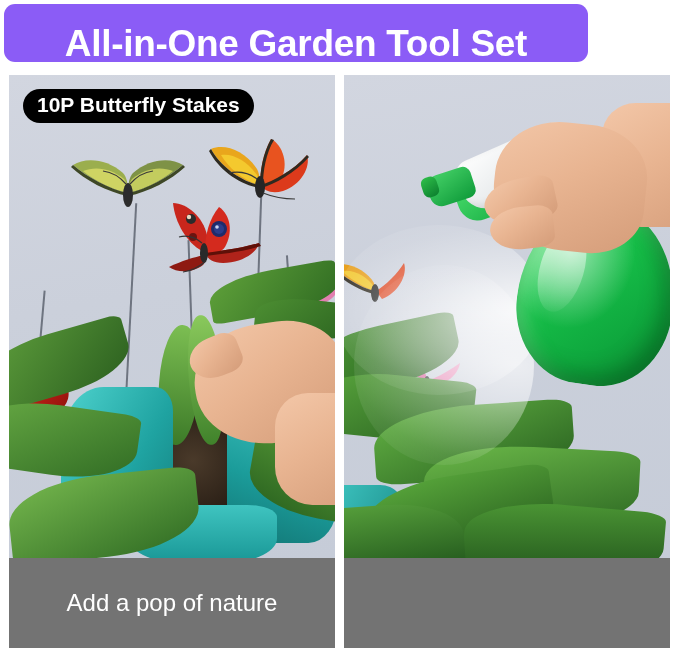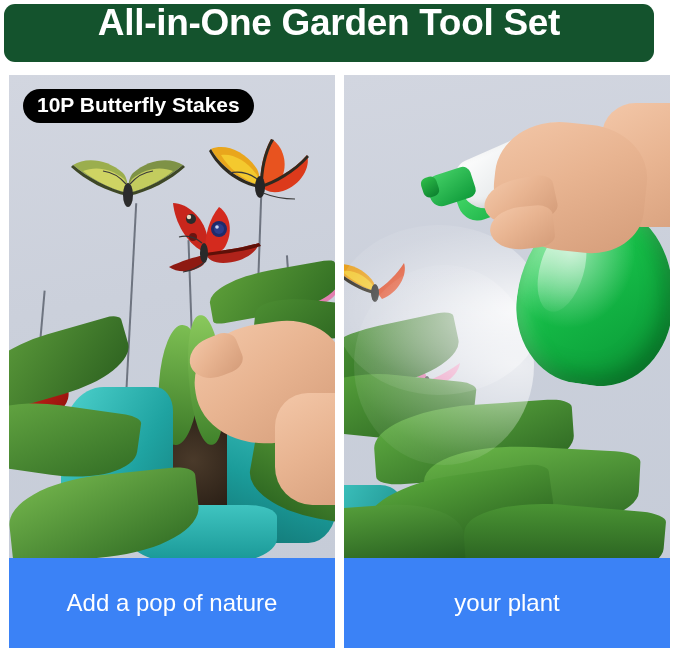--- a/index.html
+++ b/index.html
@@ -13,26 +13,26 @@
     overflow: hidden;
     font-family: "Liberation Sans", sans-serif;
     position: relative;
   }
 
   
   .header-banner {
     position: absolute;
     left: 4px;
     top: 4px;
-    width: 650px;
+    width: 584px;
     height: 58px;
-    background: #14532d;
+    background: #8b5cf6;
     border-radius: 11px;
     display: flex;
-    align-items: flex-start;
+    align-items: flex-end;
     justify-content: center;
     box-sizing: border-box;
   }
   .header-title {
     color: #FFFFFF;
     font-size: 37px;
     font-weight: bold;
     letter-spacing: -0.3px;
     line-height: 1;
     white-space: nowrap;
@@ -90,21 +90,21 @@
     white-space: nowrap;
   }
 
   
   .caption {
     position: absolute;
     left: 0;
     right: 0;
     bottom: 0;
     height: 90px;
-    background: #3b82f6;
+    background: #737373;
     display: flex;
     flex-direction: column;
     align-items: center;
     justify-content: center;
     z-index: 45;
   }
   .caption-line {
     color: #FFFFFF;
     font-size: 24px;
     font-weight: normal;
@@ -337,17 +337,16 @@
 
       <div class="hand" style="left:150px;top:48px;width:152px;height:128px;border-radius:44% 40% 36% 48%;transform:rotate(6deg);z-index:34;"></div>
       <div class="hand" style="left:140px;top:104px;width:72px;height:44px;border-radius:50% 26% 26% 50%;transform:rotate(-12deg);z-index:35;"></div>
       <div class="hand" style="left:146px;top:132px;width:64px;height:42px;border-radius:50% 26% 26% 50%;transform:rotate(-6deg);z-index:35;"></div>
       <div class="hand" style="left:258px;top:28px;width:130px;height:124px;border-radius:26% 16% 16% 30%;z-index:33;"></div>
 
     </div>
 
 
     <div class="caption">
-      <span class="caption-line">your plant</span>
     </div>
   </div>
 
 </div>
 
 </body></html>

